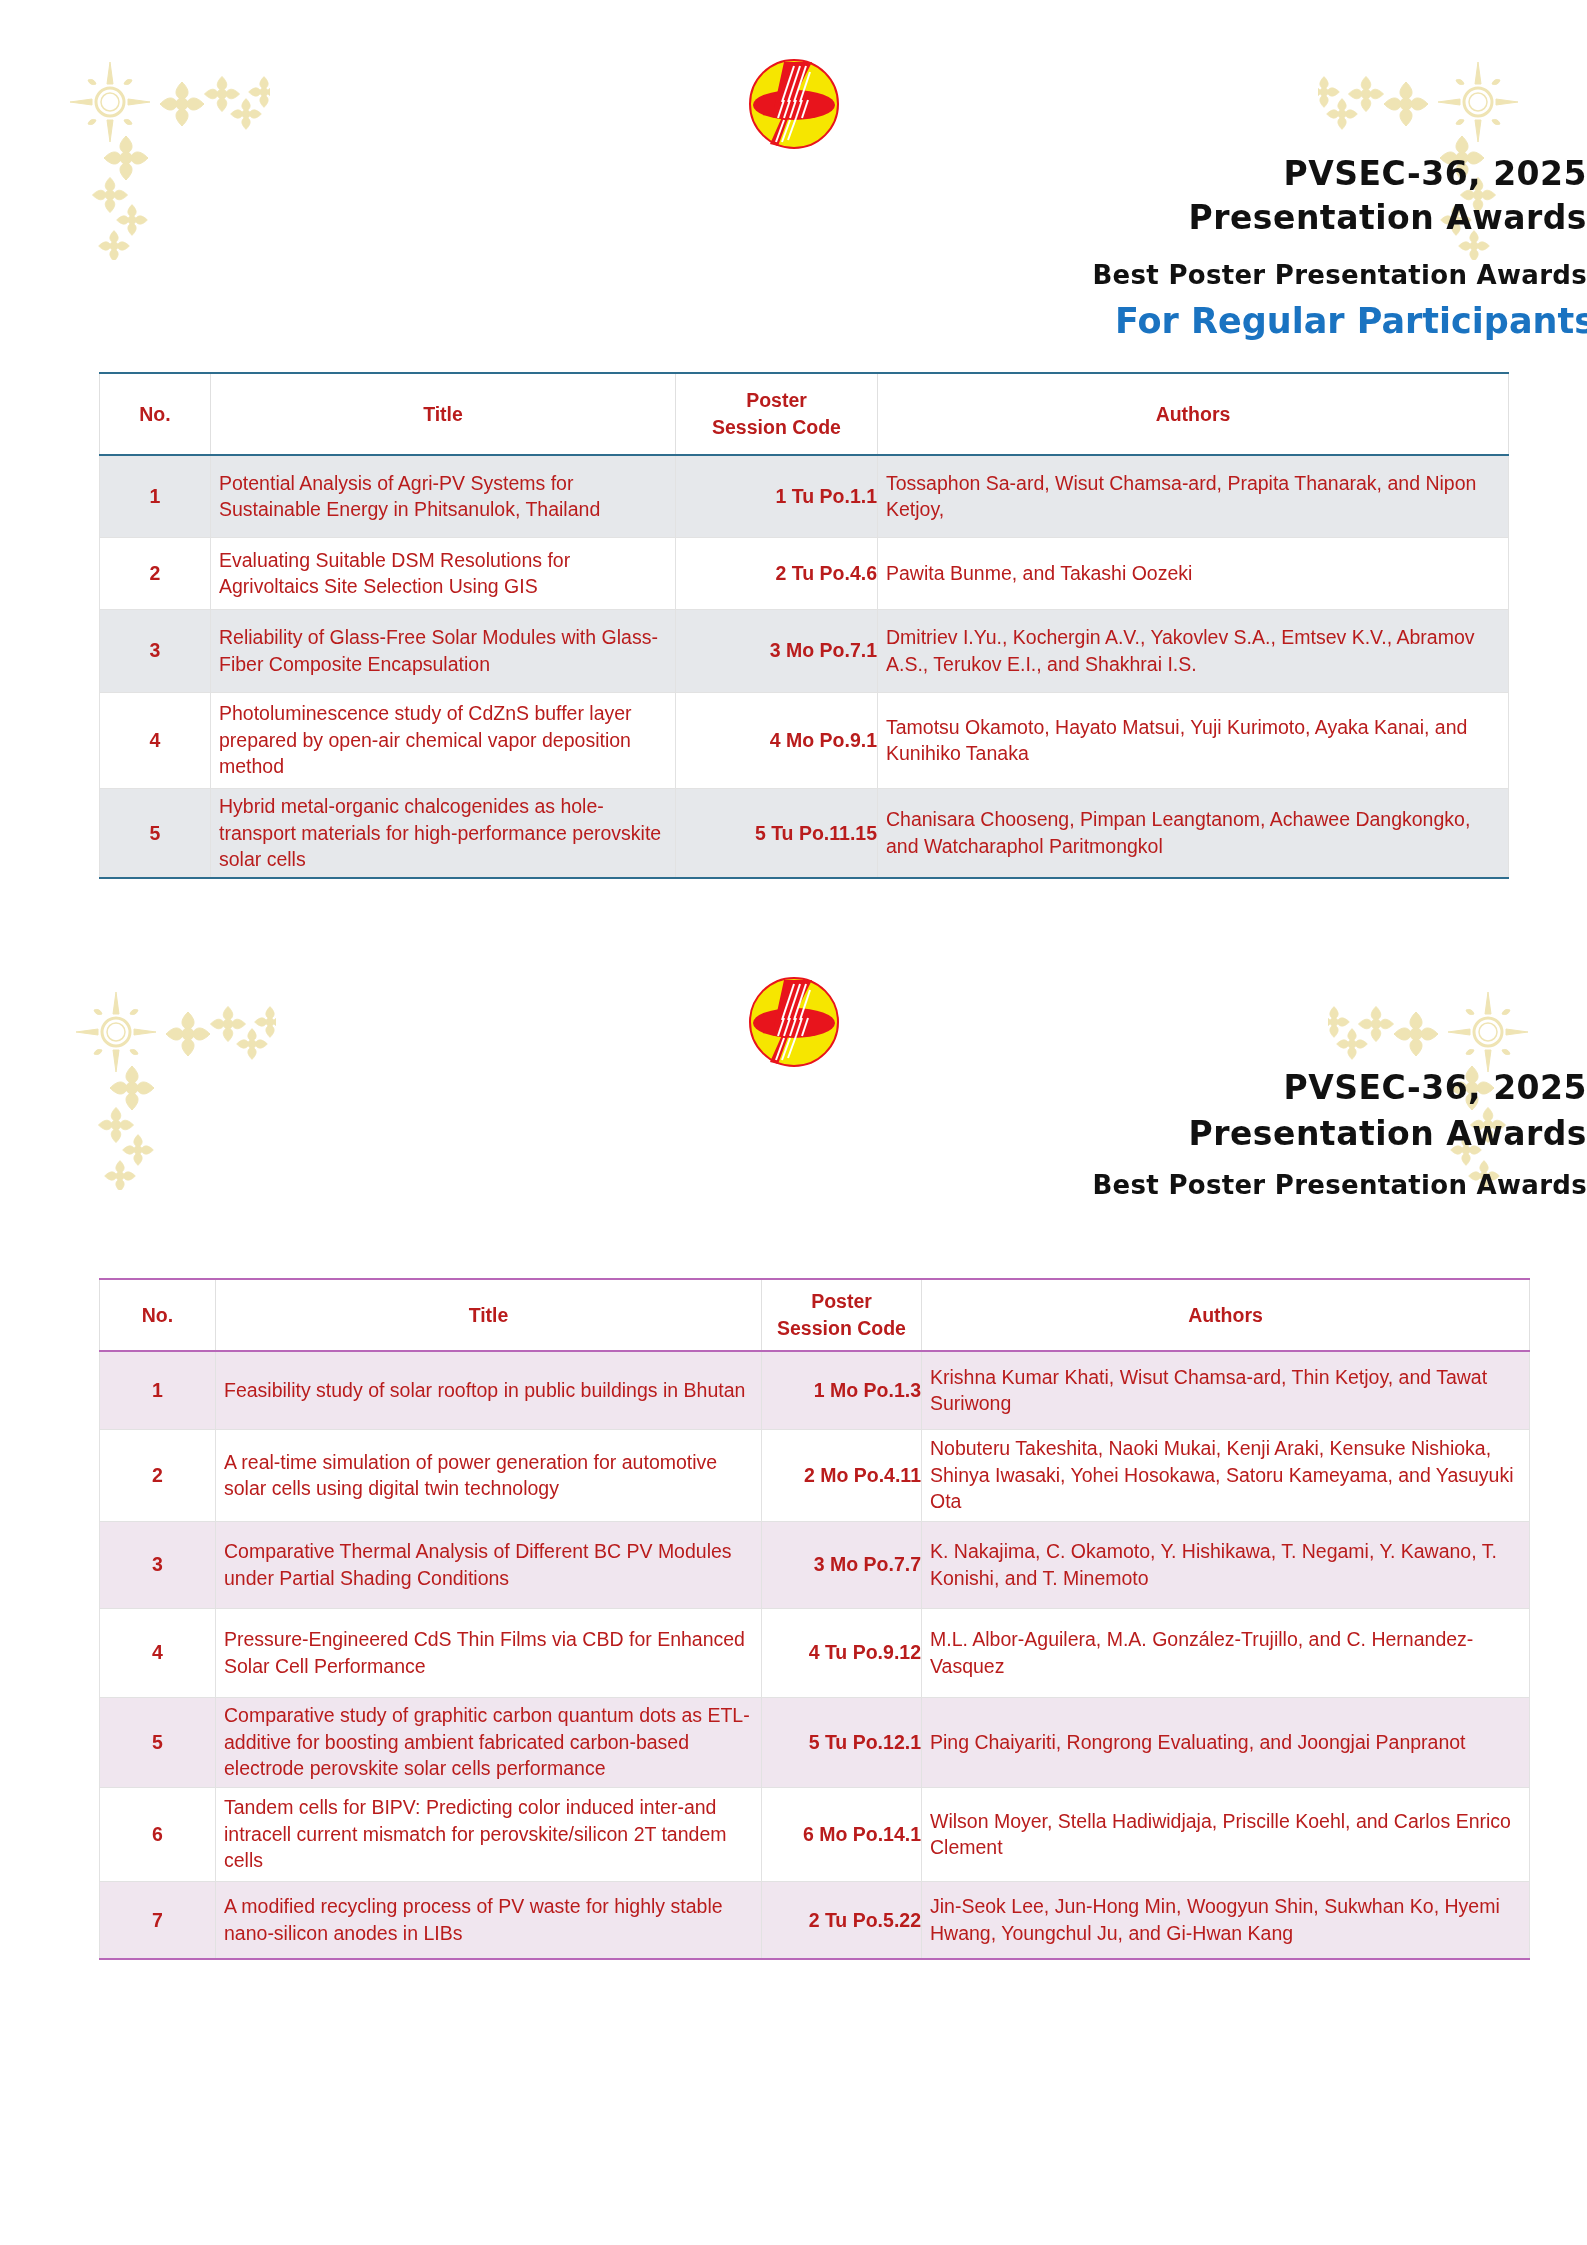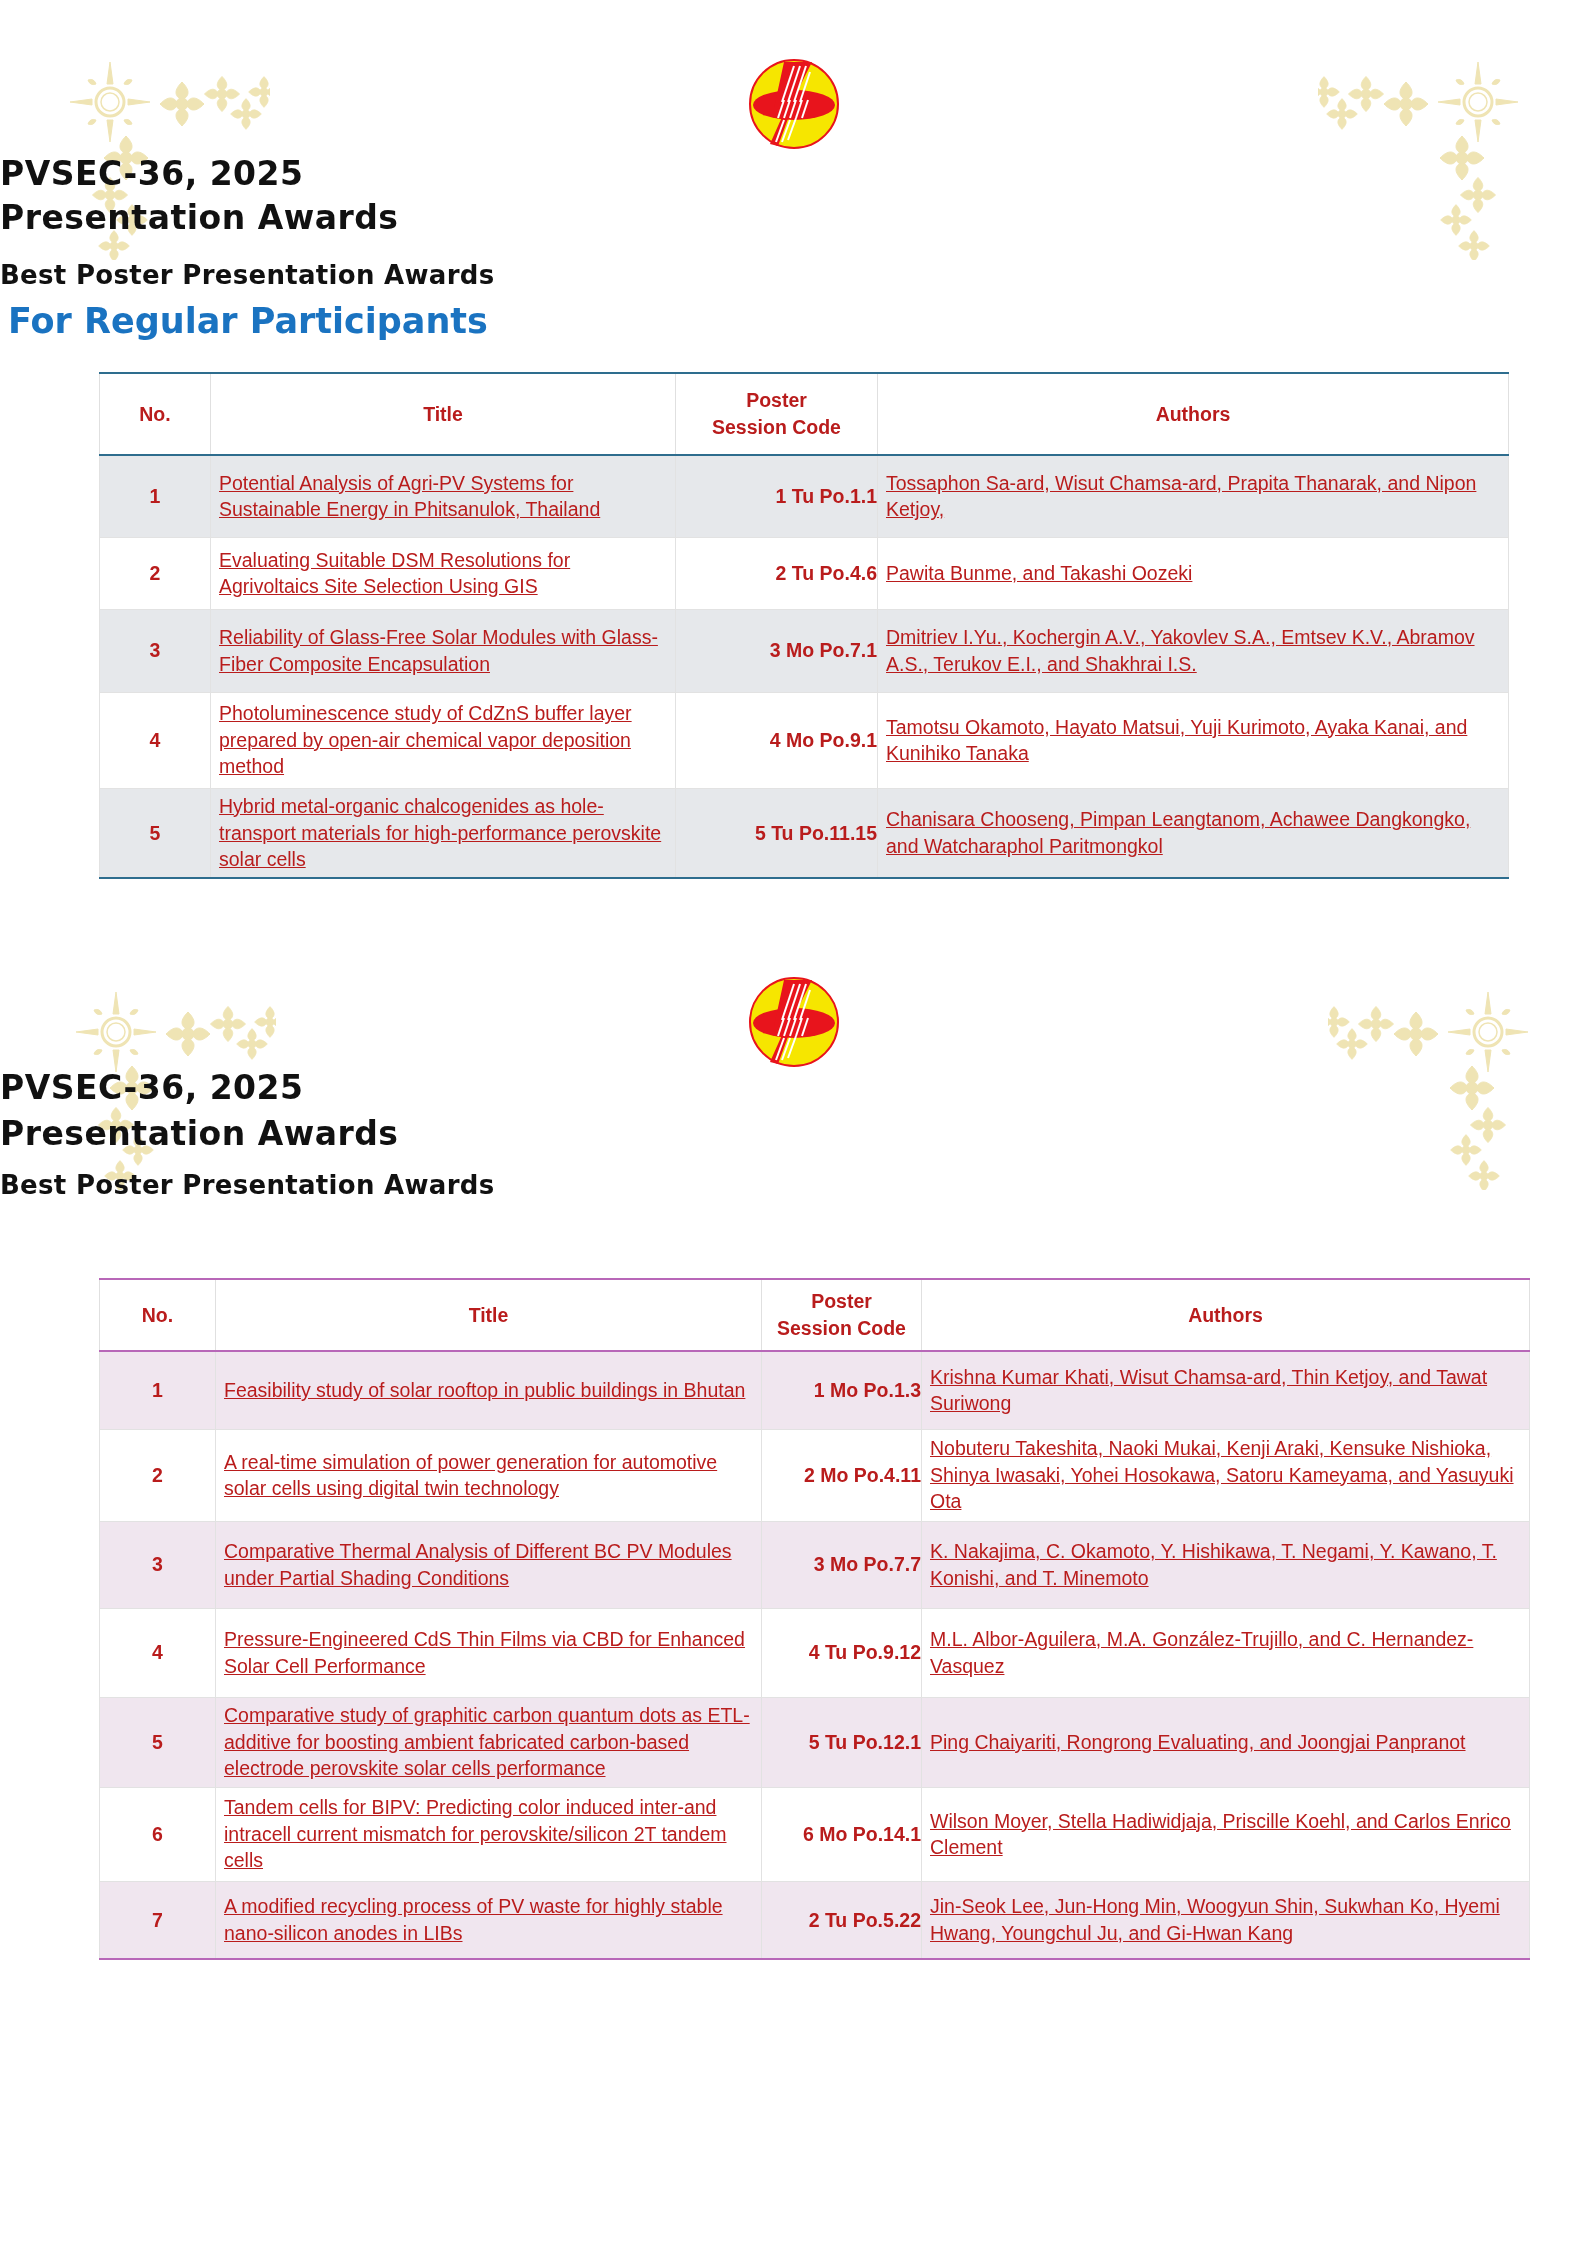--- a/index.html
+++ b/index.html
@@ -9,33 +9,33 @@
   .section { position: absolute; left: 0; width: 1587px; }
   .sec-regular { top: 0; height: 900px; }
   .sec-students { top: 900px; height: 1345px; }
 
   .ornament { position: absolute; width: 200px; height: 210px; }
   .ornament svg { width: 100%; height: 100%; }
 
   .logo { position: absolute; left: 50%; transform: translateX(-50%); width: 92px; height: 92px; }
   .logo svg { width: 100%; height: 100%; }
 
-  .heading { position: absolute; left: 0; width: 100%; text-align: left; font-family: "DejaVu Sans", sans-serif; font-weight: bold; color: #111; }
+  .heading { position: absolute; left: 0; width: 100%; text-align: right; font-family: "DejaVu Sans", sans-serif; font-weight: bold; color: #111; }
   .h-title { font-size: 33px; letter-spacing: 0.5px; line-height: 44px; }
   .h-award { font-size: 26px; letter-spacing: 0.3px; line-height: 46px; }
   .h-sub { font-size: 35px; line-height: 46px; }
   .sub-blue { color: #1a73c1; }
   .sub-pink { color: #d675cf; }
 
   table.awards { position: absolute; border-collapse: collapse; table-layout: fixed; font-family: "Liberation Sans", sans-serif; font-size: 19.5px; color: #b91c1c; }
   table.awards th { font-weight: bold; font-size: 19.5px; text-align: center; background: #fff; line-height: 27px; border-left: 1px solid #e0e0e0; border-right: 1px solid #e0e0e0; }
   table.awards td { border: 1px solid #e2e2e2; line-height: 26.5px; vertical-align: middle; }
   table.awards td.no { text-align: center; font-weight: bold; }
   table.awards td.code { text-align: right; font-weight: bold; white-space: nowrap; }
-  table.awards td.title, table.awards td.authors { padding: 1px 8px; text-decoration: underline; }
+  table.awards td.title, table.awards td.authors { padding: 1px 8px; }
 
   .t-regular { left: 99px; top: 372px; width: 1409px; border-top: 2px solid #2e6d8e; border-bottom: 2px solid #2e6d8e; }
   .t-regular thead tr { border-bottom: 2px solid #2e6d8e; }
   .t-regular tr.shade td { background: #e6e8eb; }
 
   .t-students { left: 99px; top: 1278px; width: 1430px; border-top: 2px solid #b867b8; border-bottom: 2px solid #b867b8; }
   .t-students thead tr { border-bottom: 2px solid #b867b8; }
   .t-students tr.shade td { background: #f0e6ef; }
 </style>
 </head>

